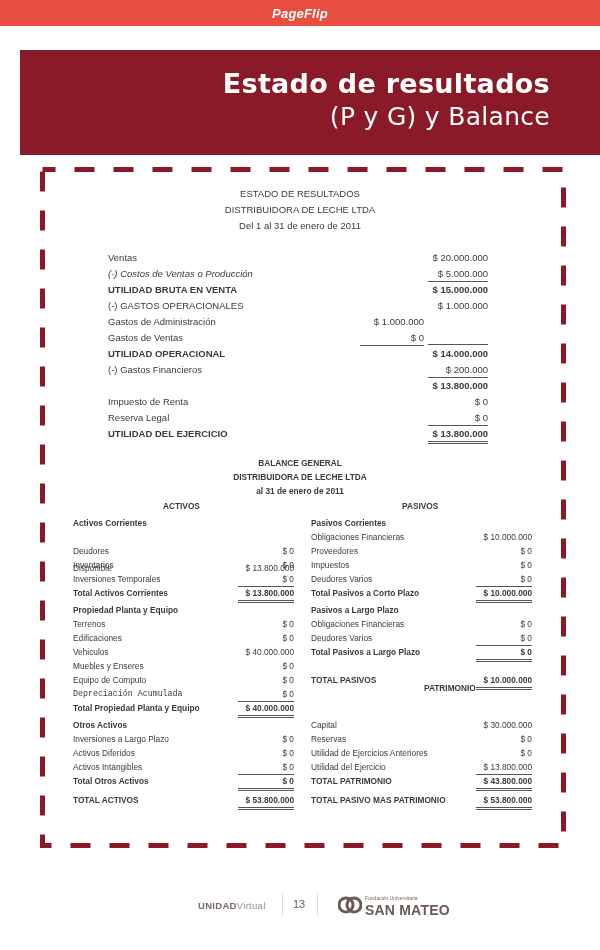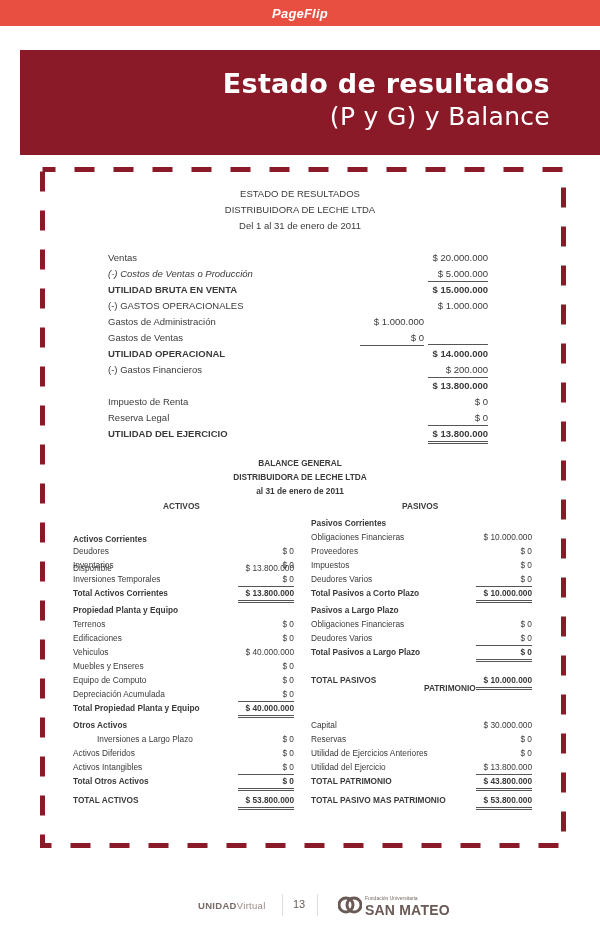--- a/index.html
+++ b/index.html
@@ -116,21 +116,21 @@
     </div>
 
   <div class="center bs b" style="top:458px;">BALANCE GENERAL</div>
   <div class="center bs b" style="top:472px;">DISTRIBUIDORA DE LECHE LTDA</div>
   <div class="center bs b" style="top:486px;">al 31 de enero de 2011</div>
   <div class="row bs b" style="top:499px; left:163px;">ACTIVOS</div>
   <div class="row bs b" style="top:499px; left:402px;">PASIVOS</div>
   <div class="row bs b" style="top:681px; left:392px;margin-left:32px;">PATRIMONIO</div>
 
   <div id="bs-assets">
-      <div class="row bs b" style="top: 532px; left: 0px; width: 600px;">
+      <div class="row bs b" style="top: 516px; left: 0px; width: 600px;">
         <span class="lbl" style="left: 73px;">Activos Corrientes</span>
       </div>
       <div class="row bs" style="top: 530px; left: 0px; width: 545px; margin-top: 31px;">
         <span class="lbl" style="left: 73px;">Disponible</span>
         <span class="val " style="left: 238px; width: 56px;">$ 13.800.000</span>
       </div>
       <div class="row bs" style="top: 544px; left: 0px; width: 600px;">
         <span class="lbl" style="left: 73px;">Deudores</span>
         <span class="val " style="left: 238px; width: 56px;">$ 0</span>
       </div>
@@ -163,32 +163,32 @@
       </div>
       <div class="row bs" style="top: 659px; left: 0px; width: 572px; padding-left: 44px;">
         <span class="lbl" style="left: 73px;">Muebles y Enseres</span>
         <span class="val " style="left: 238px; width: 56px;">$ 0</span>
       </div>
       <div class="row bs" style="top: 673px; left: 0px; width: 600px;">
         <span class="lbl" style="left: 73px;">Equipo de Computo</span>
         <span class="val " style="left: 238px; width: 56px;">$ 0</span>
       </div>
       <div class="row bs" style="top: 687px; left: 0px; width: 600px;">
-        <span class="lbl" style="left: 73px;">Depreciación Acumulada</span>
+        <span class="lbl" style="left: 73px; font-family: Liberation Mono, monospace;">Depreciación Acumulada</span>
         <span class="val ul" style="left: 238px; width: 56px;">$ 0</span>
       </div>
       <div class="row bs b" style="top: 701px; left: 0px; width: 600px;">
         <span class="lbl" style="left: 73px;">Total Propiedad Planta y Equipo</span>
         <span class="val dul" style="left: 238px; width: 56px;">$ 40.000.000</span>
       </div>
       <div class="row bs b" style="top: 718px; left: 0px; width: 600px;">
         <span class="lbl" style="left: 73px;">Otros Activos</span>
       </div>
       <div class="row bs" style="top: 732px; left: 0px; width: 600px;">
-        <span class="lbl" style="left: 73px; margin-left: 24px;">Inversiones a Largo Plazo</span>
+        <span class="lbl" style="left: 73px;">Inversiones a Largo Plazo</span>
         <span class="val " style="left: 238px; width: 56px;">$ 0</span>
       </div>
       <div class="row bs" style="top: 746px; left: 0px; width: 600px;">
         <span class="lbl" style="left: 73px;">Activos Diferidos</span>
         <span class="val " style="left: 238px; width: 56px;">$ 0</span>
       </div>
       <div class="row bs" style="top: 760px; left: 0px; width: 600px;">
         <span class="lbl" style="left: 73px;">Activos Intangibles</span>
         <span class="val ul" style="left: 238px; width: 56px;">$ 0</span>
       </div>

